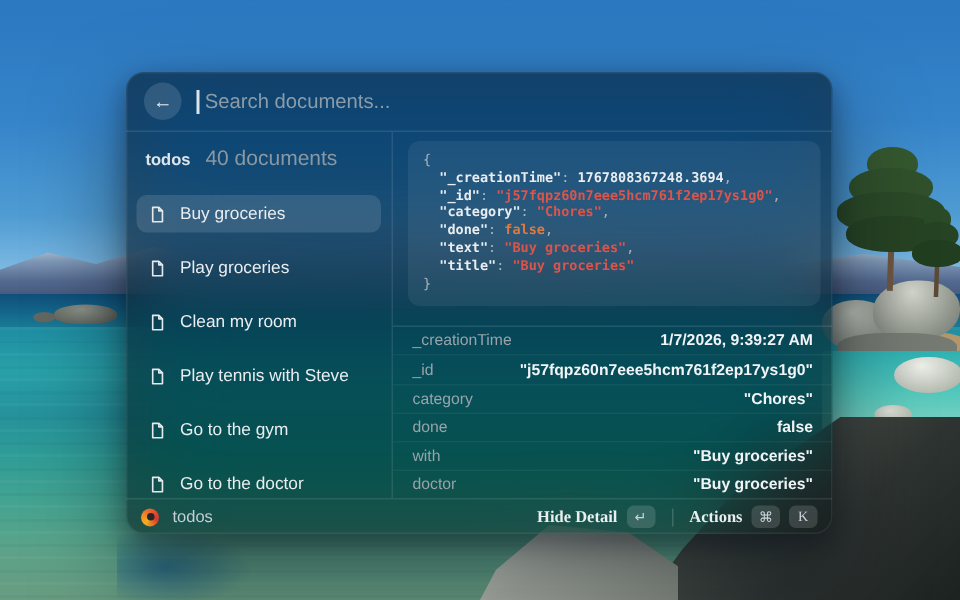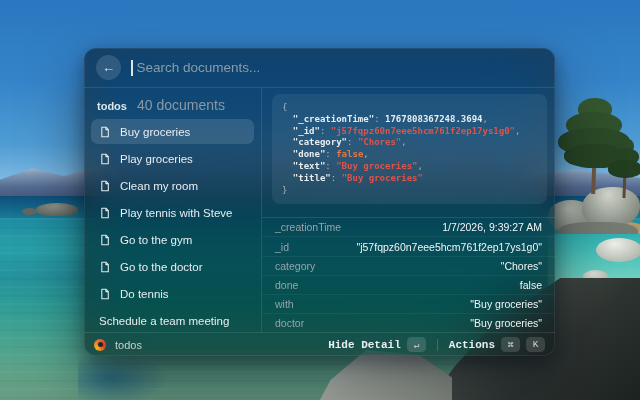--- a/index.html
+++ b/index.html
@@ -79,53 +79,53 @@
     font-family:"Liberation Sans",sans-serif;font-size:13.5px;margin-left:-6px}
   .search-input::placeholder{color:#8b9ca8}
 
   .body{height:244px;display:flex;overflow:hidden}
   .list-col{width:178px;flex:none;border-right:1px solid rgba(255,255,255,.1);overflow:hidden;
     display:flex;flex-direction:column}
   .list-header{display:flex;align-items:baseline;gap:10px;padding:9px 13px 6px}
   .collection-name{font-size:11px;font-weight:700;color:#dfe6ea}
   .doc-count{font-size:14px;color:#8b98a2}
   .list{flex:1;overflow:hidden}
-  .list-item{display:flex;align-items:center;gap:9px;height:25px;margin:0 7px 2px;padding:0 8px;
+  .list-item{display:flex;align-items:center;gap:9px;height:25px;margin:11px 7px 2px;padding:0 8px;
     border-radius:7px;font-size:11.5px;color:#e9edf0;cursor:default}
   .list-item.selected{background:rgba(255,255,255,.12)}
   .doc-icon{display:flex;color:#e3e9ec;flex:none}
 
   .detail-col{flex:1;display:flex;flex-direction:column;min-width:0}
   .code-block{margin:6px 8px 0 10px;background:rgba(255,255,255,.065);border-radius:8px;
     padding:8px 10px;font-family:"DejaVu Sans Mono",monospace;font-size:9px;line-height:11.8px;
     font-weight:700;color:#dfe5e9;overflow:hidden}
   .code-line{white-space:pre}
   .tok-k{color:#e9edf0}
   .tok-p{color:#aab4bb;font-weight:400}
   .tok-n{color:#e9edf0}
   .tok-s{color:var(--code_string)}
   .tok-b{color:var(--code_boolean)}
   .fields-divider{height:1px;background:rgba(255,255,255,.11);margin-top:13px}
   .field-rows{flex:1;display:flex;flex-direction:column;min-height:0}
   .field-row{flex:1;display:flex;justify-content:space-between;align-items:center;padding:0 13px;
     border-bottom:1px solid rgba(255,255,255,.05)}
   .field-row:last-child{border-bottom:none}
   .field-key{font-size:10.5px;color:#98a3ab}
-  .field-value{font-size:10.5px;font-weight:400;color:#f1f4f6;white-space:nowrap}
+  .field-value{font-size:10.5px;font-weight:700;color:#f1f4f6;white-space:nowrap}
 
   .footer{height:24px;display:flex;align-items:center;justify-content:space-between;
     padding:0 10px;border-top:1px solid rgba(255,255,255,.1)}
   .footer-left{display:flex;align-items:center;gap:9px}
   .logo{width:12px;height:12px;border-radius:50%;position:relative;display:inline-block;flex:none;
     background:conic-gradient(from 220deg,var(--logo_yellow),var(--logo_orange),var(--logo_red),var(--logo_yellow))}
   .logo-hole{position:absolute;inset:3.5px;border-radius:50%;background:#20282a}
   .footer-collection{font-size:11px;color:#c6cfd5}
   .footer-right{display:flex;align-items:center;gap:6px}
   .footer-btn{display:flex;align-items:center;gap:6px;background:transparent;border:none;
-    color:#e9eef1;font-family:Liberation Mono, monospace;font-size:11px;font-weight:700;cursor:default;padding:0}
+    color:#e9eef1;font-family:Liberation Serif, serif;font-size:11px;font-weight:700;cursor:default;padding:0}
   .keycap{height:15px;min-width:19px;padding:0 3px;border-radius:4.5px;background:rgba(255,255,255,.14);
     color:#ccd4da;font-size:9.5px;font-weight:400;display:flex;align-items:center;justify-content:center}
   .footer-sep{width:1px;height:12px;background:rgba(255,255,255,.17);margin:0 5px}
 </style>
 </head>
 <body>
 
 <div class="scene">
   <div class="sky"></div>
   <div class="mtn"></div>

